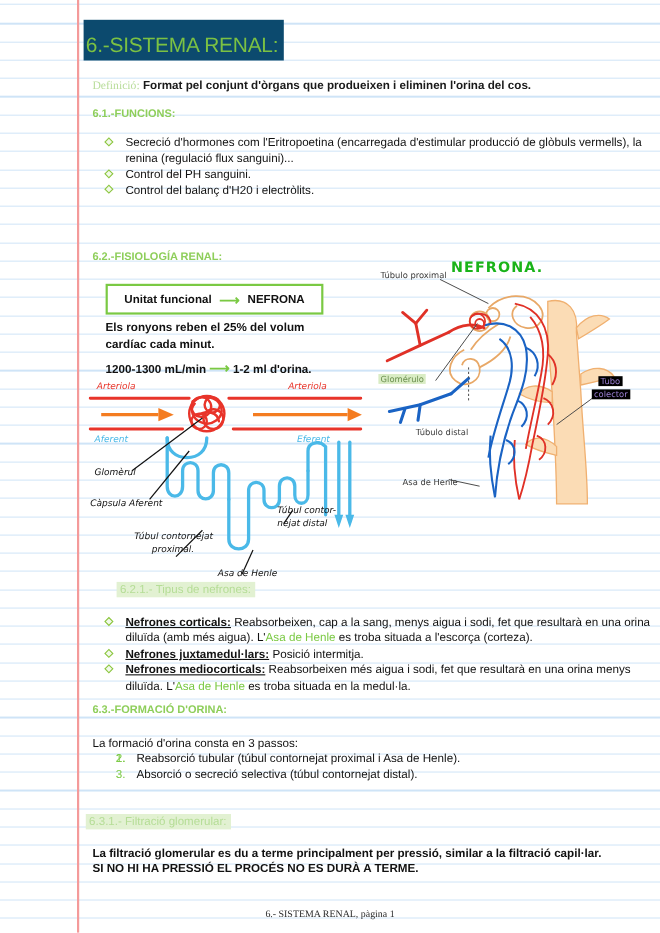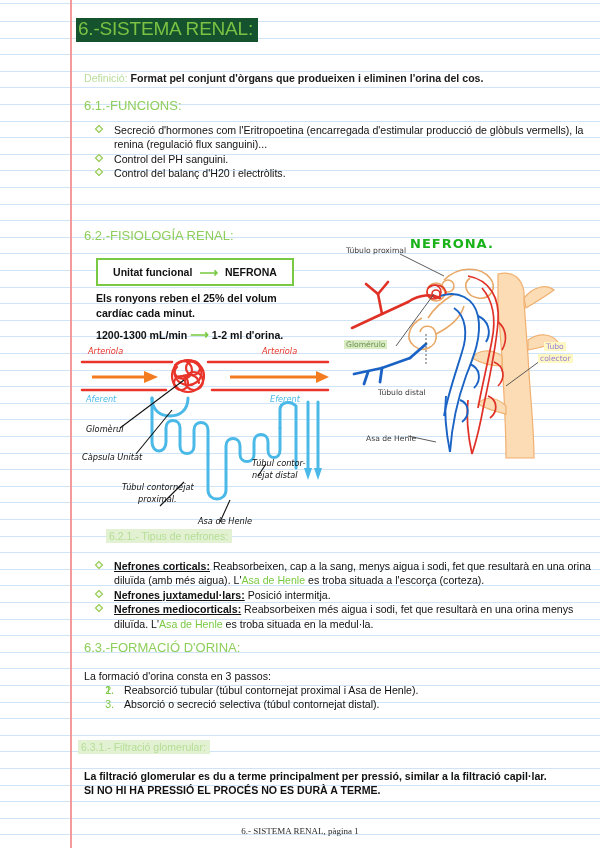--- a/index.html
+++ b/index.html
@@ -22,37 +22,37 @@
   #margin-line{
     position:absolute;left:70px;top:0;width:2px;height:100%;
     background:#f49a9a;
   }
   #content{position:absolute;left:0;top:0;width:600px;height:848px;}
 
   
   .h1{
     position:absolute;left:76px;top:18px;
     font-size:19px;color:#7bc143;letter-spacing:-.2px;
-    background:#14532d;padding:0 5px 2px 2px;
+    background:#0c4a6e;padding:13px 5px 2px 2px;
     font-weight:400;white-space:nowrap;
   }
   .h2{
     position:absolute;left:84px;
-    font-size:13px;color:#8ece5a;font-weight:400;white-space:nowrap;
+    font-size:10px;color:#8ece5a;font-weight:700;white-space:nowrap;
   }
   .h3{
     position:absolute;left:78px;
     font-size:10.5px;color:#b5dd96;background:#e2f1d2;
     padding:1px 4px 1px 3px;white-space:nowrap;
   }
   .def{
     position:absolute;left:84px;top:72px;font-size:10.6px;color:#1a1a1a;
     white-space:nowrap;
   }
-  .def .lbl{color:#b9dd9b;}
+  .def .lbl{color:#b9dd9b;font-family:Liberation Serif, serif;}
   .def b{font-weight:700;}
   .para{
     position:absolute;font-size:10.6px;color:#111;line-height:14.4px;
   }
   .bullets{position:absolute;left:92px;}
   .bullet{
     position:relative;font-size:10.6px;color:#111;line-height:14.4px;
     padding-left:22px;margin-bottom:0px;
   }
   .bullet .dia{
@@ -87,21 +87,21 @@
 
   
   #draw-right{position:absolute;left:348px;top:236px;width:248px;height:226px;}
   #nefrona-title{
     position:absolute;left:410px;top:236px;font-size:13px;color:#19b319;
     font-family:"DejaVu Sans",sans-serif;font-weight:700;letter-spacing:1px;
   }
   .alab{position:absolute;font-size:7.6px;color:#3a3a3a;white-space:nowrap;
         font-family:"DejaVu Sans",sans-serif;}
   .alab.hlg{background:#d9ecc4;color:#6b8f4e;padding:0 2px;}
-  .alab.pur{color:#9b7fd4;background:#fef9c3;padding:0 2px;}
+  .alab.pur{color:#9b7fd4;background:#000000;padding:0 2px;}
   #nefrona-note{
     position:absolute;left:356px;top:464px;width:234px;text-align:center;
     font-size:10px;color:#8ed46a;line-height:14px;
   }
 
   
   #footer{
     position:absolute;left:0;top:826px;width:600px;text-align:center;
     font-family:"Liberation Serif",serif;font-size:9px;color:#2b2b2b;
   }
@@ -208,21 +208,21 @@
         <line x1="150" y1="150" x2="140" y2="172"></line>
         <line x1="186" y1="114" x2="178" y2="126"></line>
       </g>
     </svg>
 
     <span class="hl red" style="left:8px;top:-4px;">Arteriola</span>
     <span class="hl red" style="left:182px;top:-4px;">Arteriola</span>
     <span class="hl blue" style="left:6px;top:44px;">Aferent</span>
     <span class="hl blue" style="left:190px;top:44px;">Eferent</span>
     <span class="hl blk" style="left:6px;top:74px;">Glomèrul</span>
-    <span class="hl blk" style="left:2px;top:102px;">Càpsula  Unitat</span>
+    <span class="hl blk" style="left:2px;top:102px;">Càpsula  Aferent</span>
     <span class="hl blk" style="left:42px;top:132px;">Túbul   contornejat</span>
     <span class="hl blk" style="left:58px;top:144px;">proximal.</span>
     <span class="hl blk" style="left:172px;top:108px;">Túbul  contor-</span>
     <span class="hl blk" style="left:172px;top:120px;">nejat distal</span>
     <span class="hl blk" style="left:118px;top:166px;">Asa  de  Henle</span>
   </div>
 
   <div id="nefrona-title">NEFRONA.</div>
 
   <div id="draw-right">

